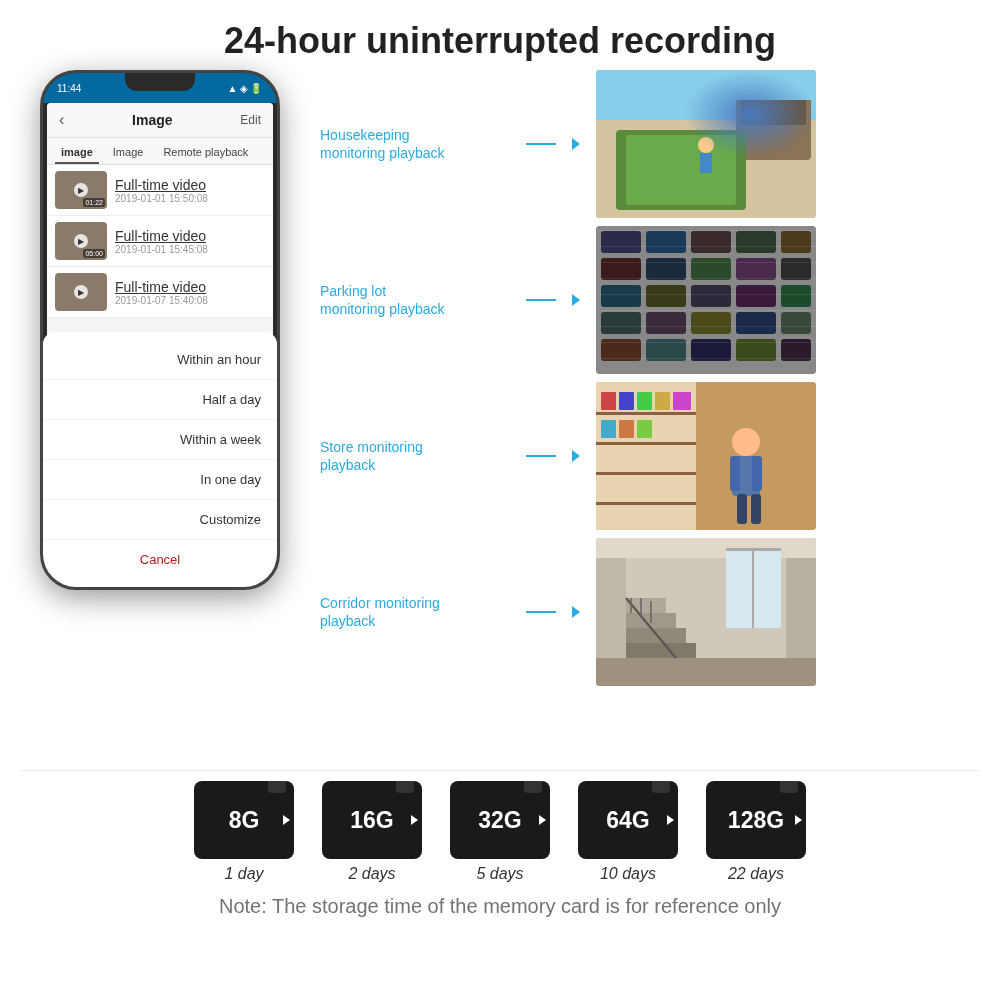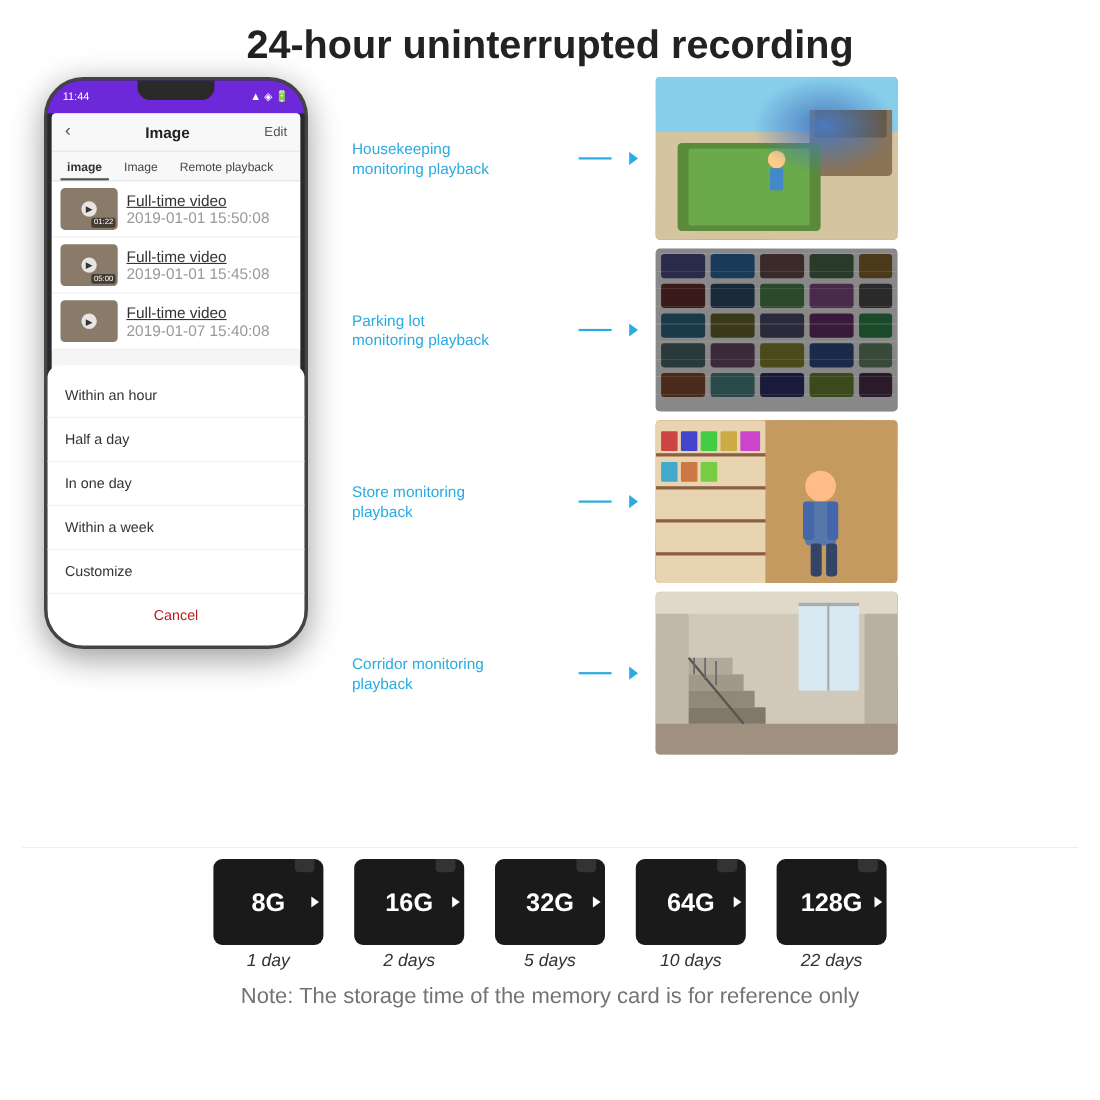--- a/index.html
+++ b/index.html
@@ -49,21 +49,21 @@
       height: 520px;
       background: #2a2a2a;
       border-radius: 36px;
       border: 3px solid #444;
       position: relative;
       overflow: hidden;
       box-shadow: 0 8px 30px rgba(0,0,0,0.4);
     }
 
     .phone-top-bar {
-      background: #6d28d9;
+      background: #0369a1;
       height: 30px;
       display: flex;
       align-items: center;
       justify-content: space-between;
       padding: 0 14px;
       font-size: 10px;
       color: #fff;
     }
 
     .phone-notch {
@@ -184,38 +184,38 @@
     }
 
     .video-title {
       font-size: 14px;
       color: #333;
       font-weight: 500;
       text-decoration: underline;
     }
 
     .video-date {
-      font-size: 14px;
+      font-size: 10px;
       color: #999;
     }
 
     
     .dropdown-modal {
       background: #fff;
       position: absolute;
       bottom: 0;
       left: 0;
       right: 0;
       border-radius: 12px 12px 0 0;
       padding: 8px 0;
     }
 
     .dropdown-item {
       padding: 12px 16px;
-      text-align: left;
+      text-align: right;
       font-size: 13px;
       color: #333;
       border-bottom: 1px solid #f0f0f0;
     }
 
     .dropdown-cancel {
       padding: 12px 16px;
       text-align: center;
       font-size: 13px;
       color: #b91c1c;
@@ -443,22 +443,22 @@
               <div class="video-info">
                 <div class="video-title">Full-time video</div>
                 <div class="video-date">2019-01-07 15:40:08</div>
               </div>
             </div>
           </div>
 
           <div class="dropdown-modal">
             <div class="dropdown-item">Within an hour</div>
             <div class="dropdown-item">Half a day</div>
+            <div class="dropdown-item">Within a week</div>
             <div class="dropdown-item">In one day</div>
-            <div class="dropdown-item">Within a week</div>
             <div class="dropdown-item">Customize</div>
             <div class="dropdown-cancel">Cancel</div>
           </div>
         </div>
 
         <div class="phone-home-indicator">
           <div class="home-bar"></div>
         </div>
       </div>
     </div>

